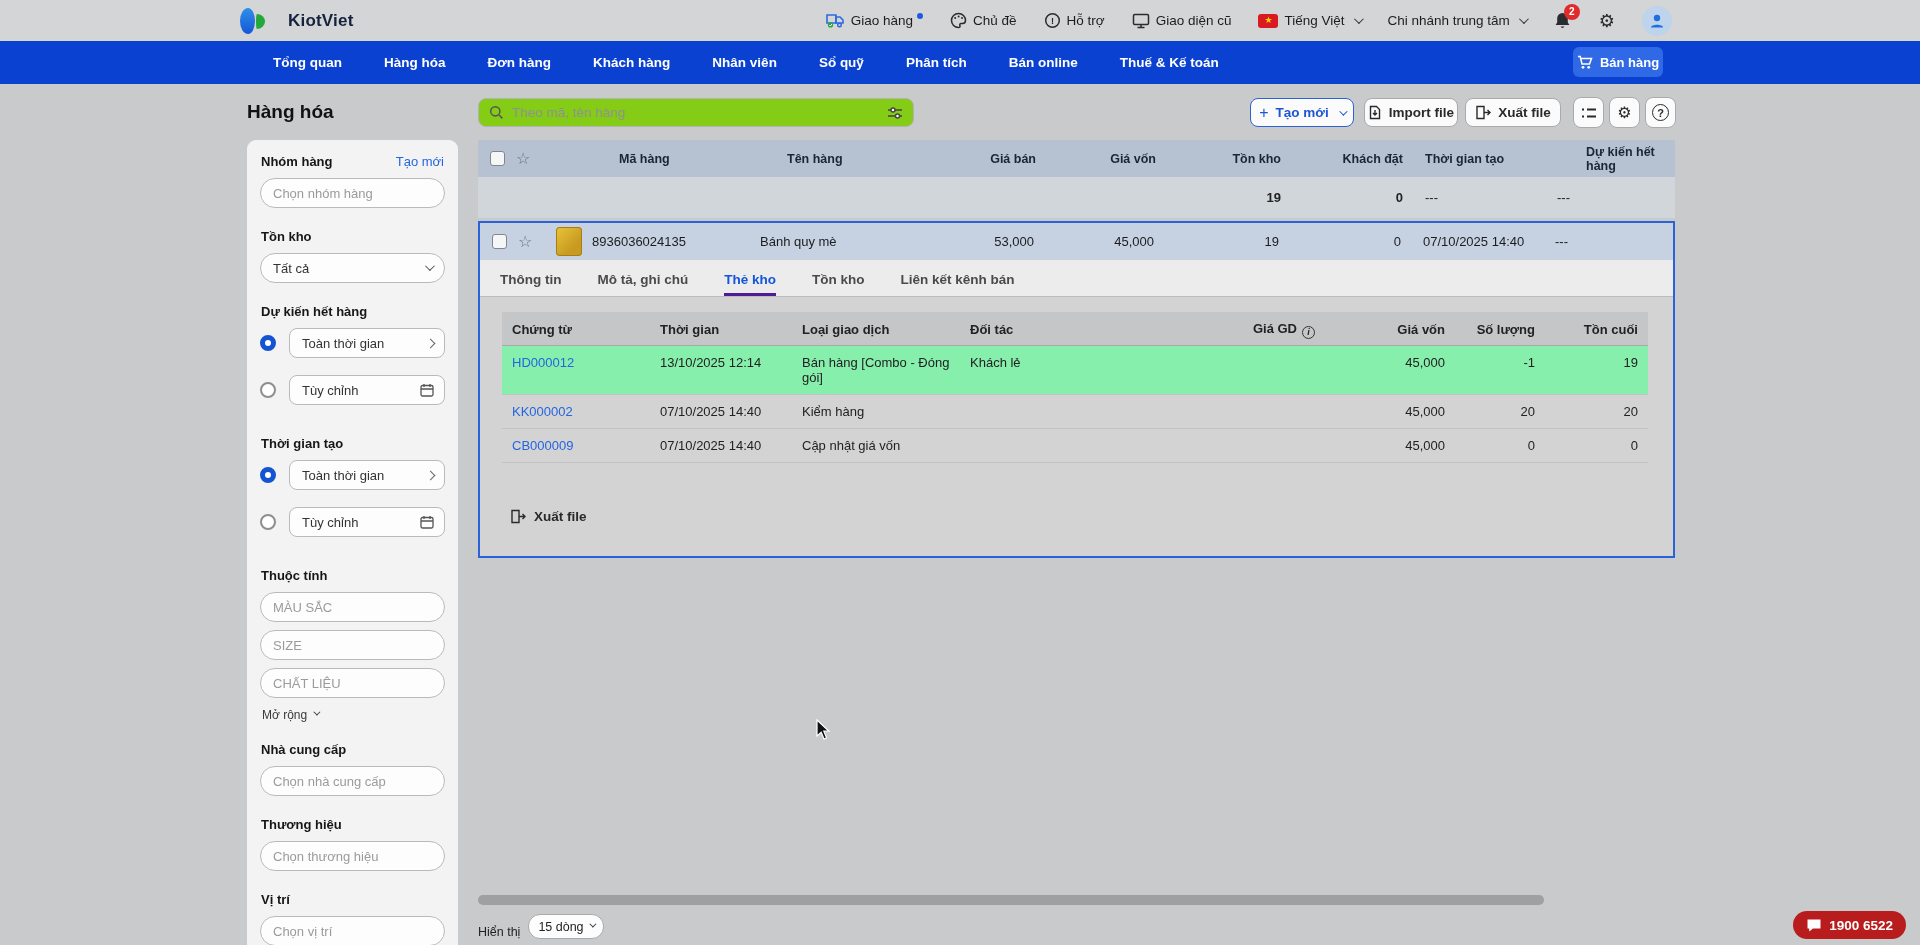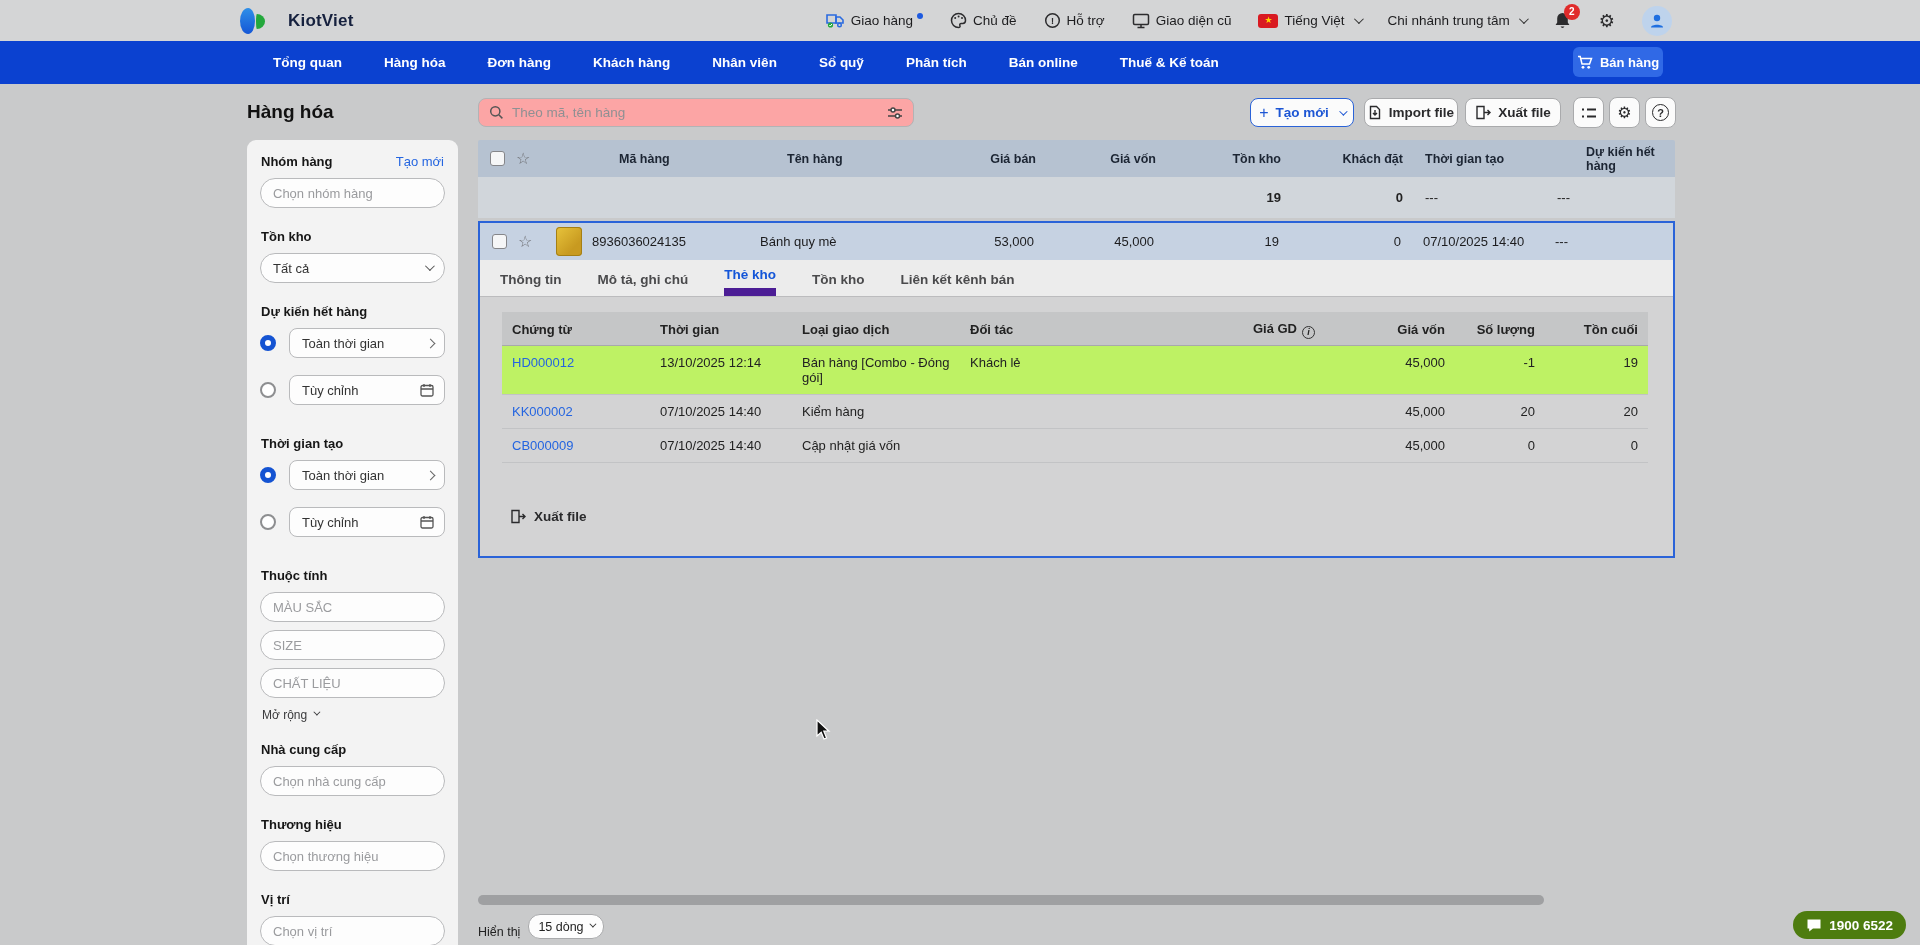--- a/index.html
+++ b/index.html
@@ -53,21 +53,21 @@
   .radio.off { border:2px solid #8d8e90; }
   .radio-box { flex:1; height:30px; border:1px solid #b9babc; border-radius:8px; background:#fdfdfd;
                display:flex; align-items:center; justify-content:space-between; padding:0 10px 0 12px; font-size:13px; color:#333; cursor:pointer; }
   .chev-r { width:7px; height:7px; border-right:1.6px solid #666; border-bottom:1.6px solid #666; transform:rotate(-45deg); }
   .attr-input { margin-bottom:8px; }
   .expand-link { font-size:12px; color:#3a3a3c; margin:2px 0 4px 2px; display:flex; align-items:center; gap:3px; cursor:pointer; }
   .expand-link .chev { width:5px; height:5px; border-color:#3a3a3c; margin-top:-3px; }
 
   
   .main { position:absolute; left:478px; top:84px; width:1197px; height:861px; }
-  .search-wrap { position:absolute; left:0; top:14px; width:436px; height:29px; background:#fca5a5; border:1px solid #b2b3b5;
+  .search-wrap { position:absolute; left:0; top:14px; width:436px; height:29px; background:#84cc16; border:1px solid #b2b3b5;
                  border-radius:8px; display:flex; align-items:center; padding:0 10px; gap:8px; }
   .search-wrap input { border:none; outline:none; background:transparent; flex:1; font-size:13.5px; color:#333; font-family:"Liberation Sans", sans-serif; }
   .search-wrap input::placeholder { color:#8f9093; }
 
   .btn { height:29px; border-radius:8px; display:flex; align-items:center; justify-content:center; gap:7px;
          font-size:13.5px; font-weight:bold; cursor:pointer; background:#fbfbfb; border:1px solid #a9aaac; color:#2a2a2c;
          font-family:"Liberation Sans", sans-serif; }
   .btn-create { position:absolute; left:772px; top:14px; width:104px; border:1.5px solid #2a63d8; color:#1d56d4; }
   .btn-create .chev { border-color:#1d56d4; width:6px; height:6px; }
   .btn-import { position:absolute; left:886px; top:14px; width:94px; }
@@ -87,42 +87,42 @@
   .checkbox { width:15px; height:15px; border:1.5px solid #85868a; border-radius:3px; background:#f5f6f7; margin-left:12px; cursor:pointer; }
   .star { font-size:16px; color:#6f7килograms075; color:#6f7075; cursor:pointer; margin-left:4px; }
 
   
   .expanded { position:absolute; left:0; top:137px; width:1197px; height:337px; border:2px solid #2a63d8; background:#d3d3d4; }
   .prod-row { height:37px; background:#c6d2e2; font-size:13px; color:#1c1c1e; }
   .prod-img { width:26px; height:29px; border-radius:4px; background:linear-gradient(135deg,#e8c43c,#c89a20 70%);
               box-shadow:inset 0 0 0 1px #a57f14; margin-left:8px; }
   .tabs-row { height:37px; background:#ececec; border-bottom:1px solid #bcbcbe; display:flex; align-items:flex-end; padding-left:20px; gap:36px; }
   .tab { font-size:13.5px; font-weight:bold; color:#4a4a4c; padding-bottom:9px; cursor:pointer; }
-  .tab.active { color:#1355d8; border-bottom:8px solid #4c1d95; padding-bottom:6px; }
+  .tab.active { color:#1355d8; border-bottom:3px solid #4c1d95; padding-bottom:6px; }
 
   .ledger { position:absolute; left:22px; top:89px; width:1146px; }
   .l-grid { display:grid; grid-template-columns:148px 142px 168px 250px 115px 130px 90px 103px; }
   .l-header { background:#c5c6c7; height:34px; align-items:center; border-bottom:1px solid #a8a9ab; font-size:12.5px; font-weight:bold; color:#1d1d1f; }
   .l-cell { padding:9px 10px; font-size:13px; color:#222; }
   .l-row { border-bottom:1px solid #c2c3c5; align-items:start; }
-  .l-row.white { background:#bef264; }
+  .l-row.white { background:#86efac; }
   .link { color:#2465e0; cursor:pointer; }
   .info-i { display:inline-flex; width:13px; height:13px; border:1.3px solid #333; border-radius:50%; font-size:9px; font-style:italic;
             align-items:center; justify-content:center; margin-left:5px; vertical-align:-2px; font-weight:bold; }
   .panel-export { position:absolute; left:30px; top:286px; display:flex; align-items:center; gap:8px; font-size:13.5px; font-weight:bold; color:#2a2a2c; cursor:pointer; }
 
   
   .hscroll-track { position:absolute; left:0; top:810px; width:1197px; height:12px; }
   .hscroll-thumb { position:absolute; left:0; top:1px; width:1066px; height:10px; background:#9fa0a2; border-radius:5px; cursor:grab; }
   .footer-row { position:absolute; left:0; top:830px; display:flex; align-items:flex-end; gap:8px; font-size:12.5px; color:#222; }
   .page-size { width:76px; height:25px; border:1px solid #a9aaac; border-radius:12px; background:#fdfdfd; display:flex;
                align-items:center; justify-content:space-between; padding:0 9px; font-size:12.5px; cursor:pointer; }
   .page-size .chev { width:5px; height:5px; border-color:#333; margin-top:-2px; }
 
-  .help-pill { position:absolute; right:14px; bottom:6px; height:28px; background:#4d7c0f; border-radius:14px; color:#fff;
+  .help-pill { position:absolute; right:14px; bottom:6px; height:28px; background:#b91c1c; border-radius:14px; color:#fff;
                display:flex; align-items:center; gap:7px; padding:0 13px; font-size:13.5px; font-weight:bold; cursor:pointer; }
 
   .cursor { position:absolute; left:816px; top:719px; z-index:99; pointer-events:none; }
 </style>
 </head>
 <body>
 
 <header class="topbar">
   <div class="brand">
     <span class="logo">

